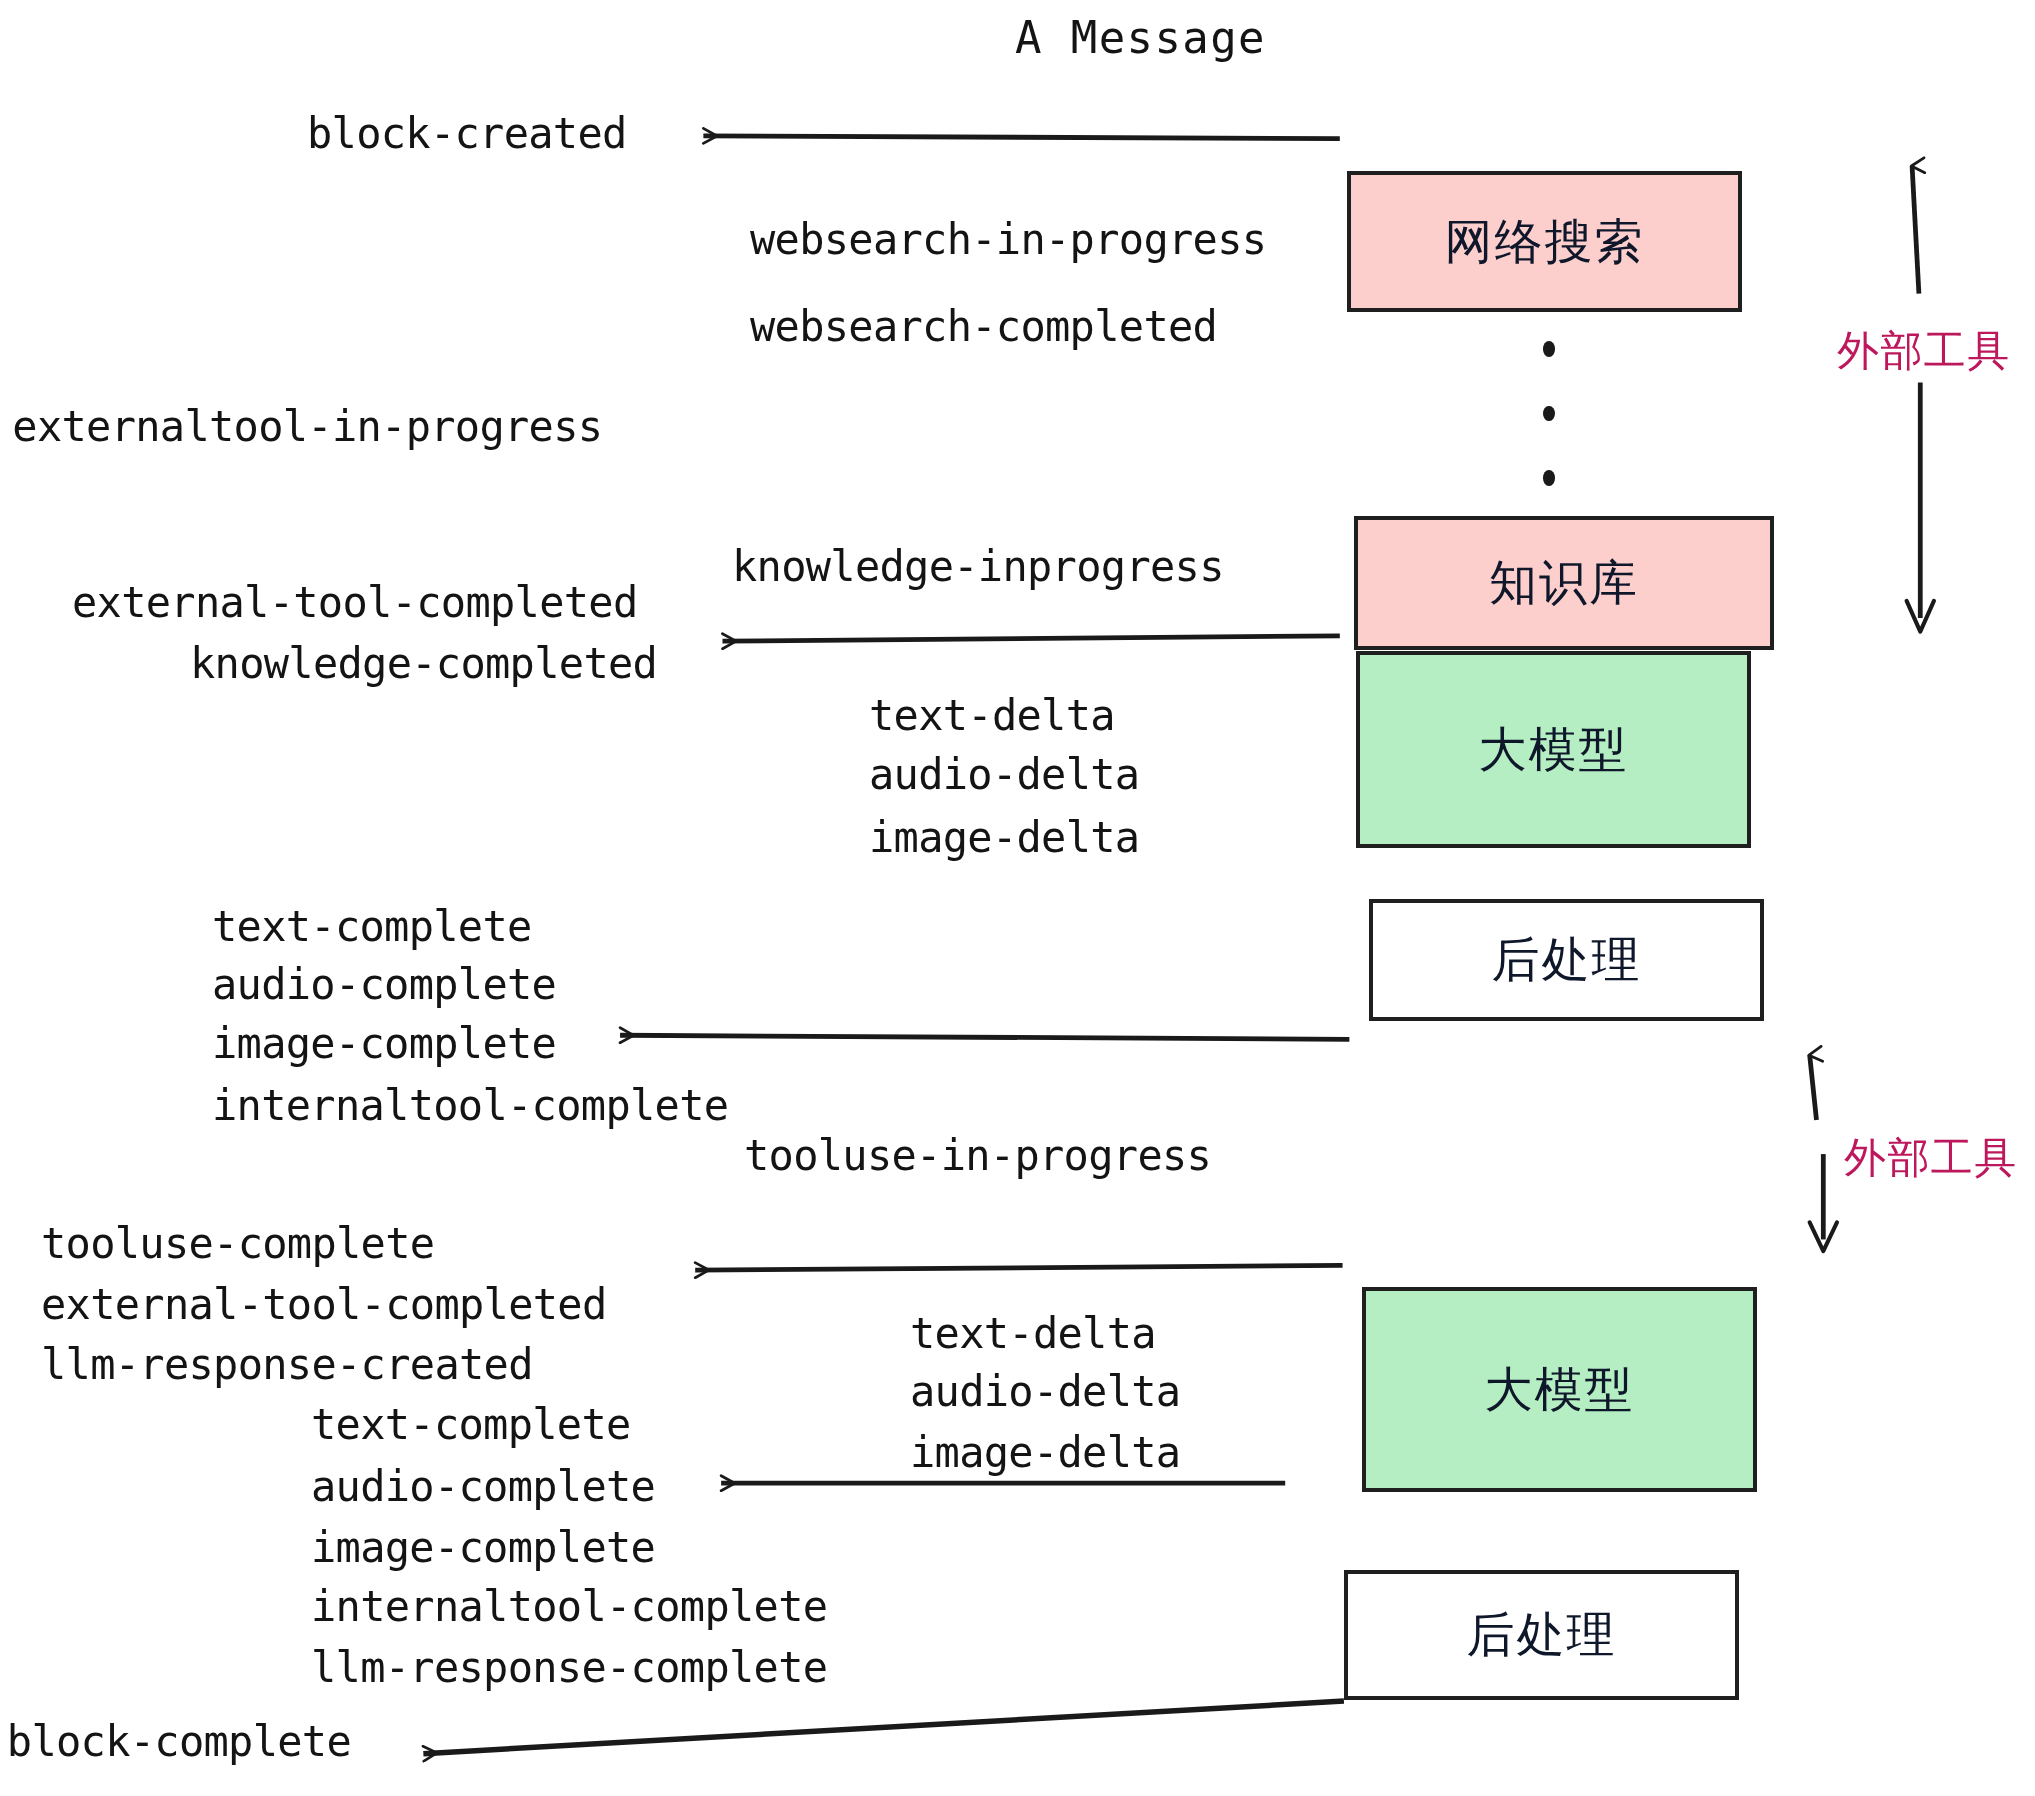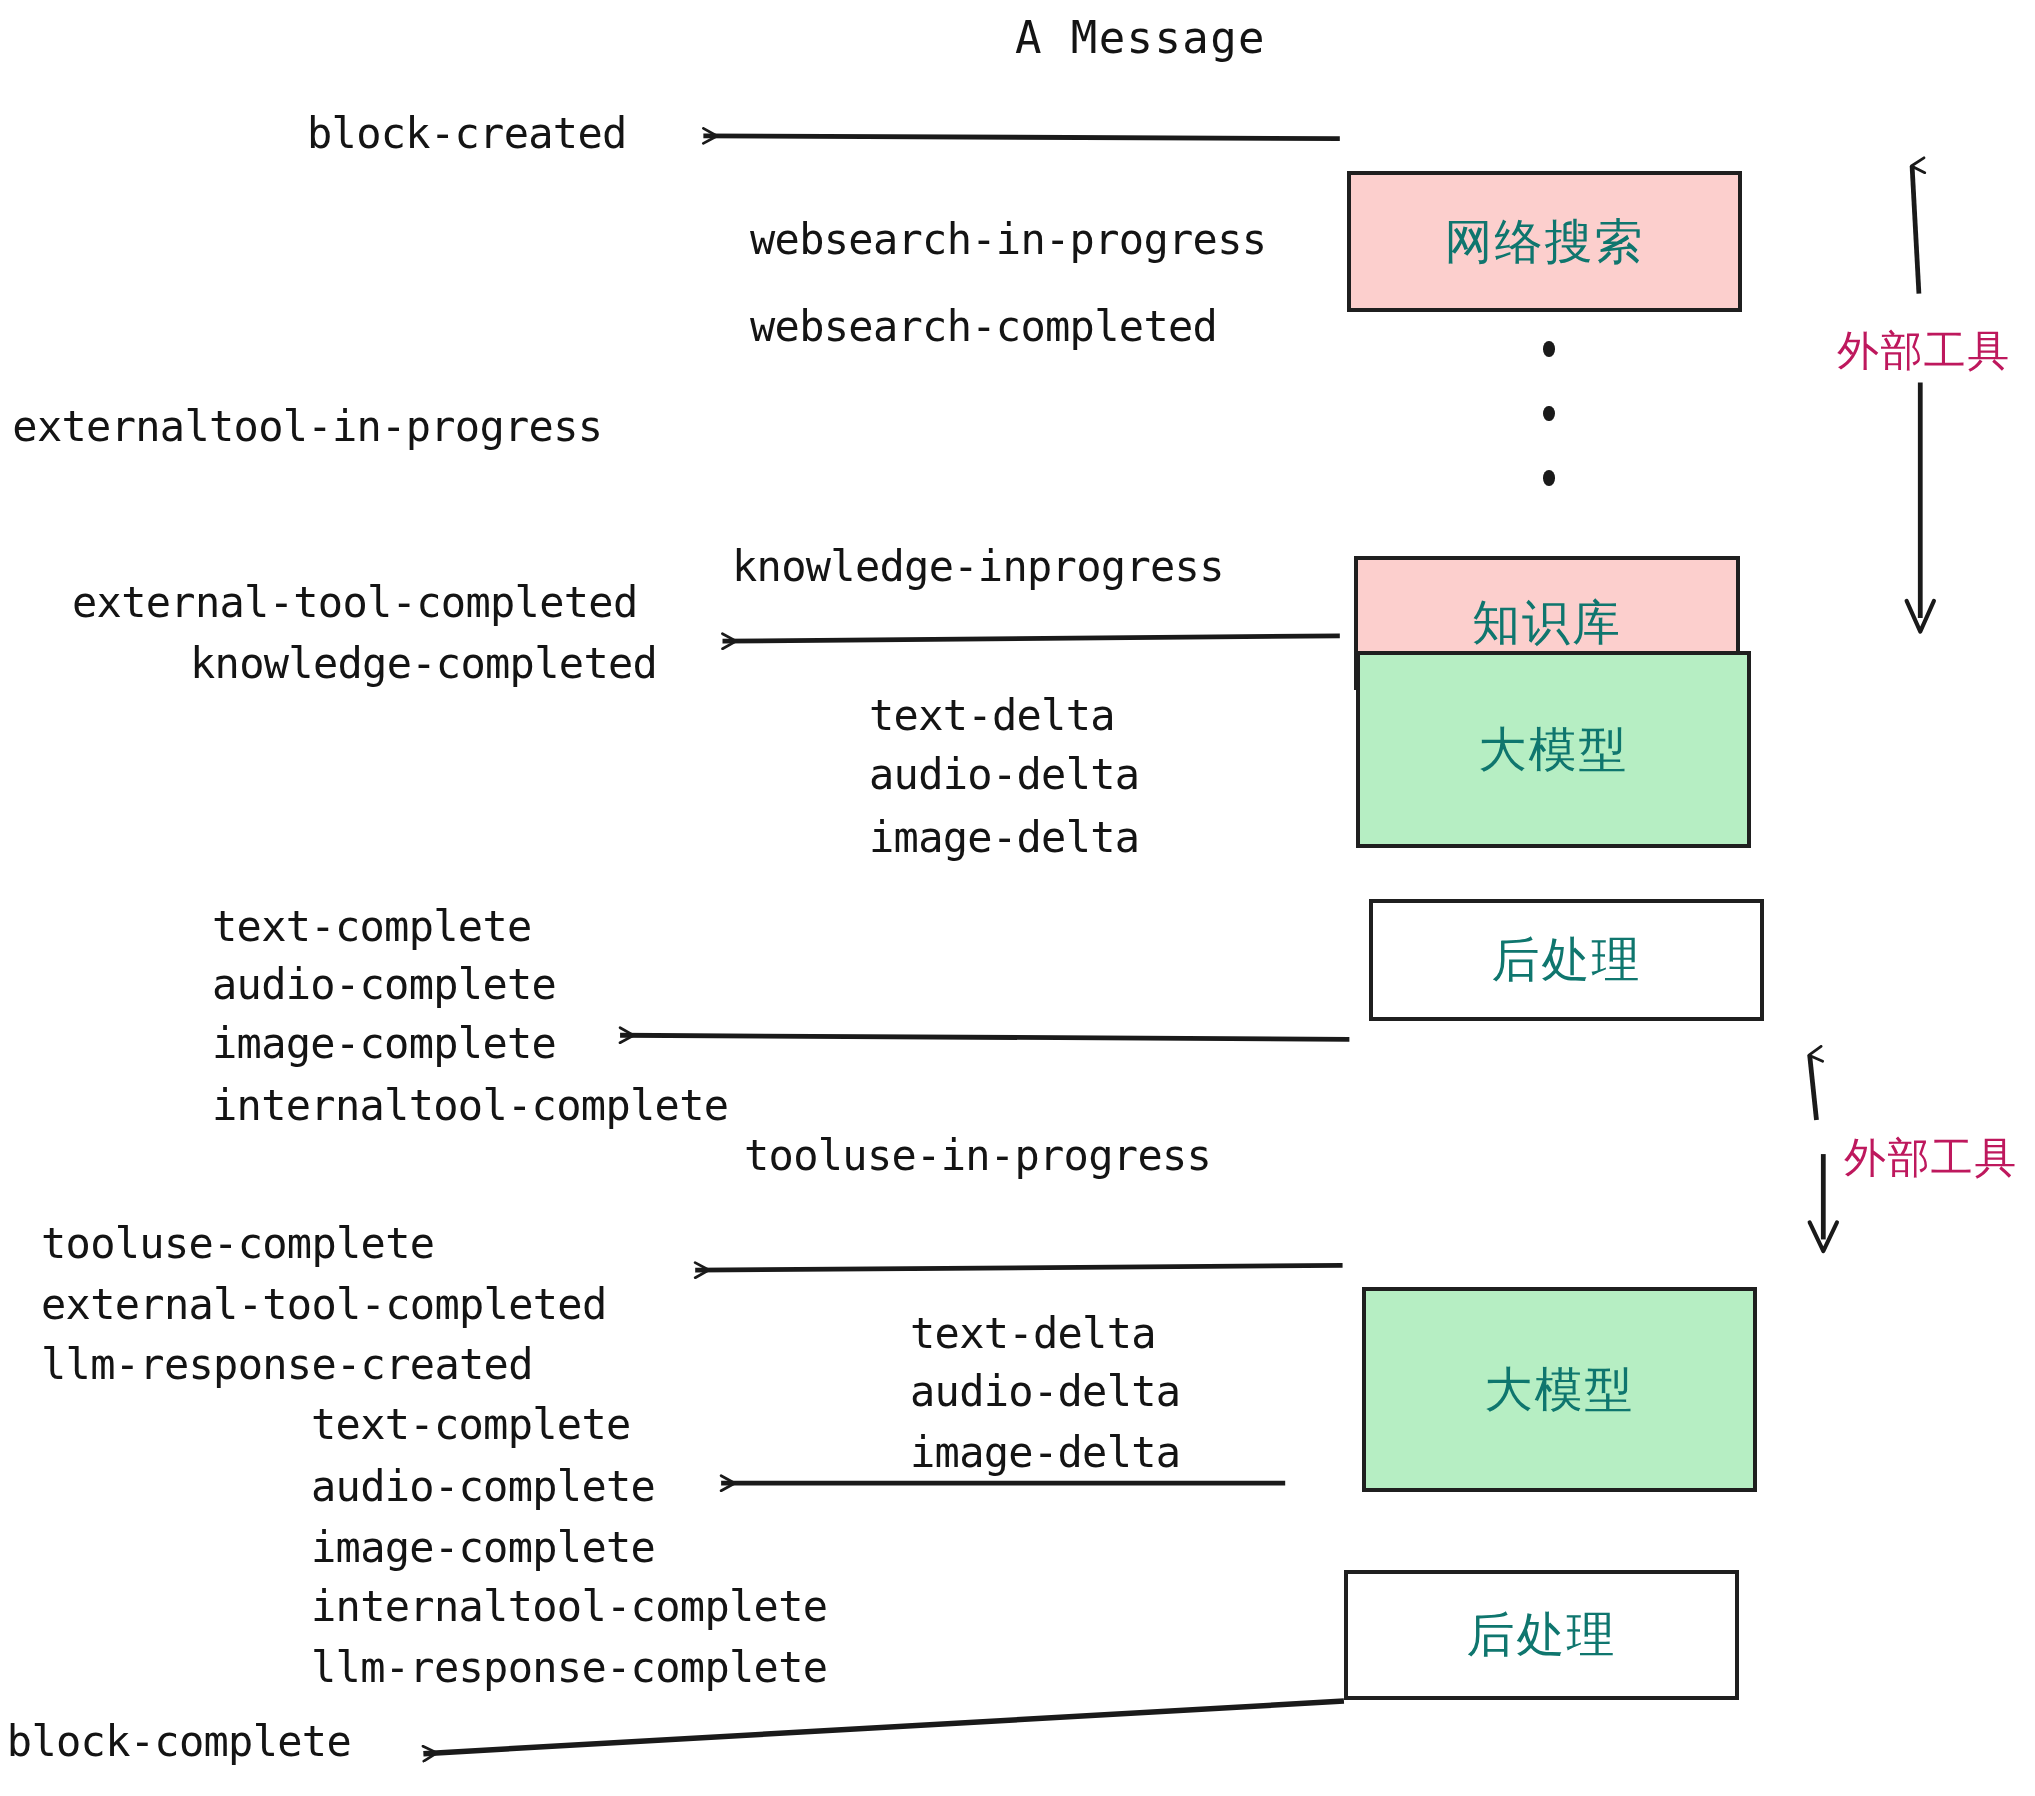--- a/index.html
+++ b/index.html
@@ -40,21 +40,21 @@
   
   .node {
     position: absolute;
     box-sizing: border-box;
     border: 4.8px solid #1f1f1f;
     display: flex;
     align-items: center;
     justify-content: center;
     font-family: "DejaVu Sans", "Liberation Sans", sans-serif;
     font-size: 48px;
-    color: #0f766e;
+    color: #0f172a;
     letter-spacing: 2px;
   }
   .node.mono {
     font-family: "DejaVu Sans Mono", "Liberation Mono", monospace;
     font-size: 42px;
     letter-spacing: 0.7px;
   }
   
   .dots {
     position: absolute;
@@ -91,21 +91,21 @@
 <body>
 
 <div id="stage">
 
   <div id="title" style="left:979px; top:12.3px;margin-left:36px;">A Message</div>
 
   <div class="node" style="left:1347px; top:171px; width:395px; height:141px; background:#fccfcd;">
     <span>网络搜索</span>
   </div>
 
-  <div class="node" style="left:1354px; top:516px; width:386px; height:134px; background:#fccfcd;margin-top:40px;">
+  <div class="node" style="left:1354px; top:516px; width:420px; height:134px; background:#fccfcd;">
     <span>知识库</span>
   </div>
 
   <div class="node" style="left:1356px; top:651px; width:395px; height:197px; background:#b6eec3;">
     <span>大模型</span>
   </div>
 
   <div class="node" style="left:1369px; top:899px; width:395px; height:122px; background:#ffffff;">
     <span>后处理</span>
   </div>

